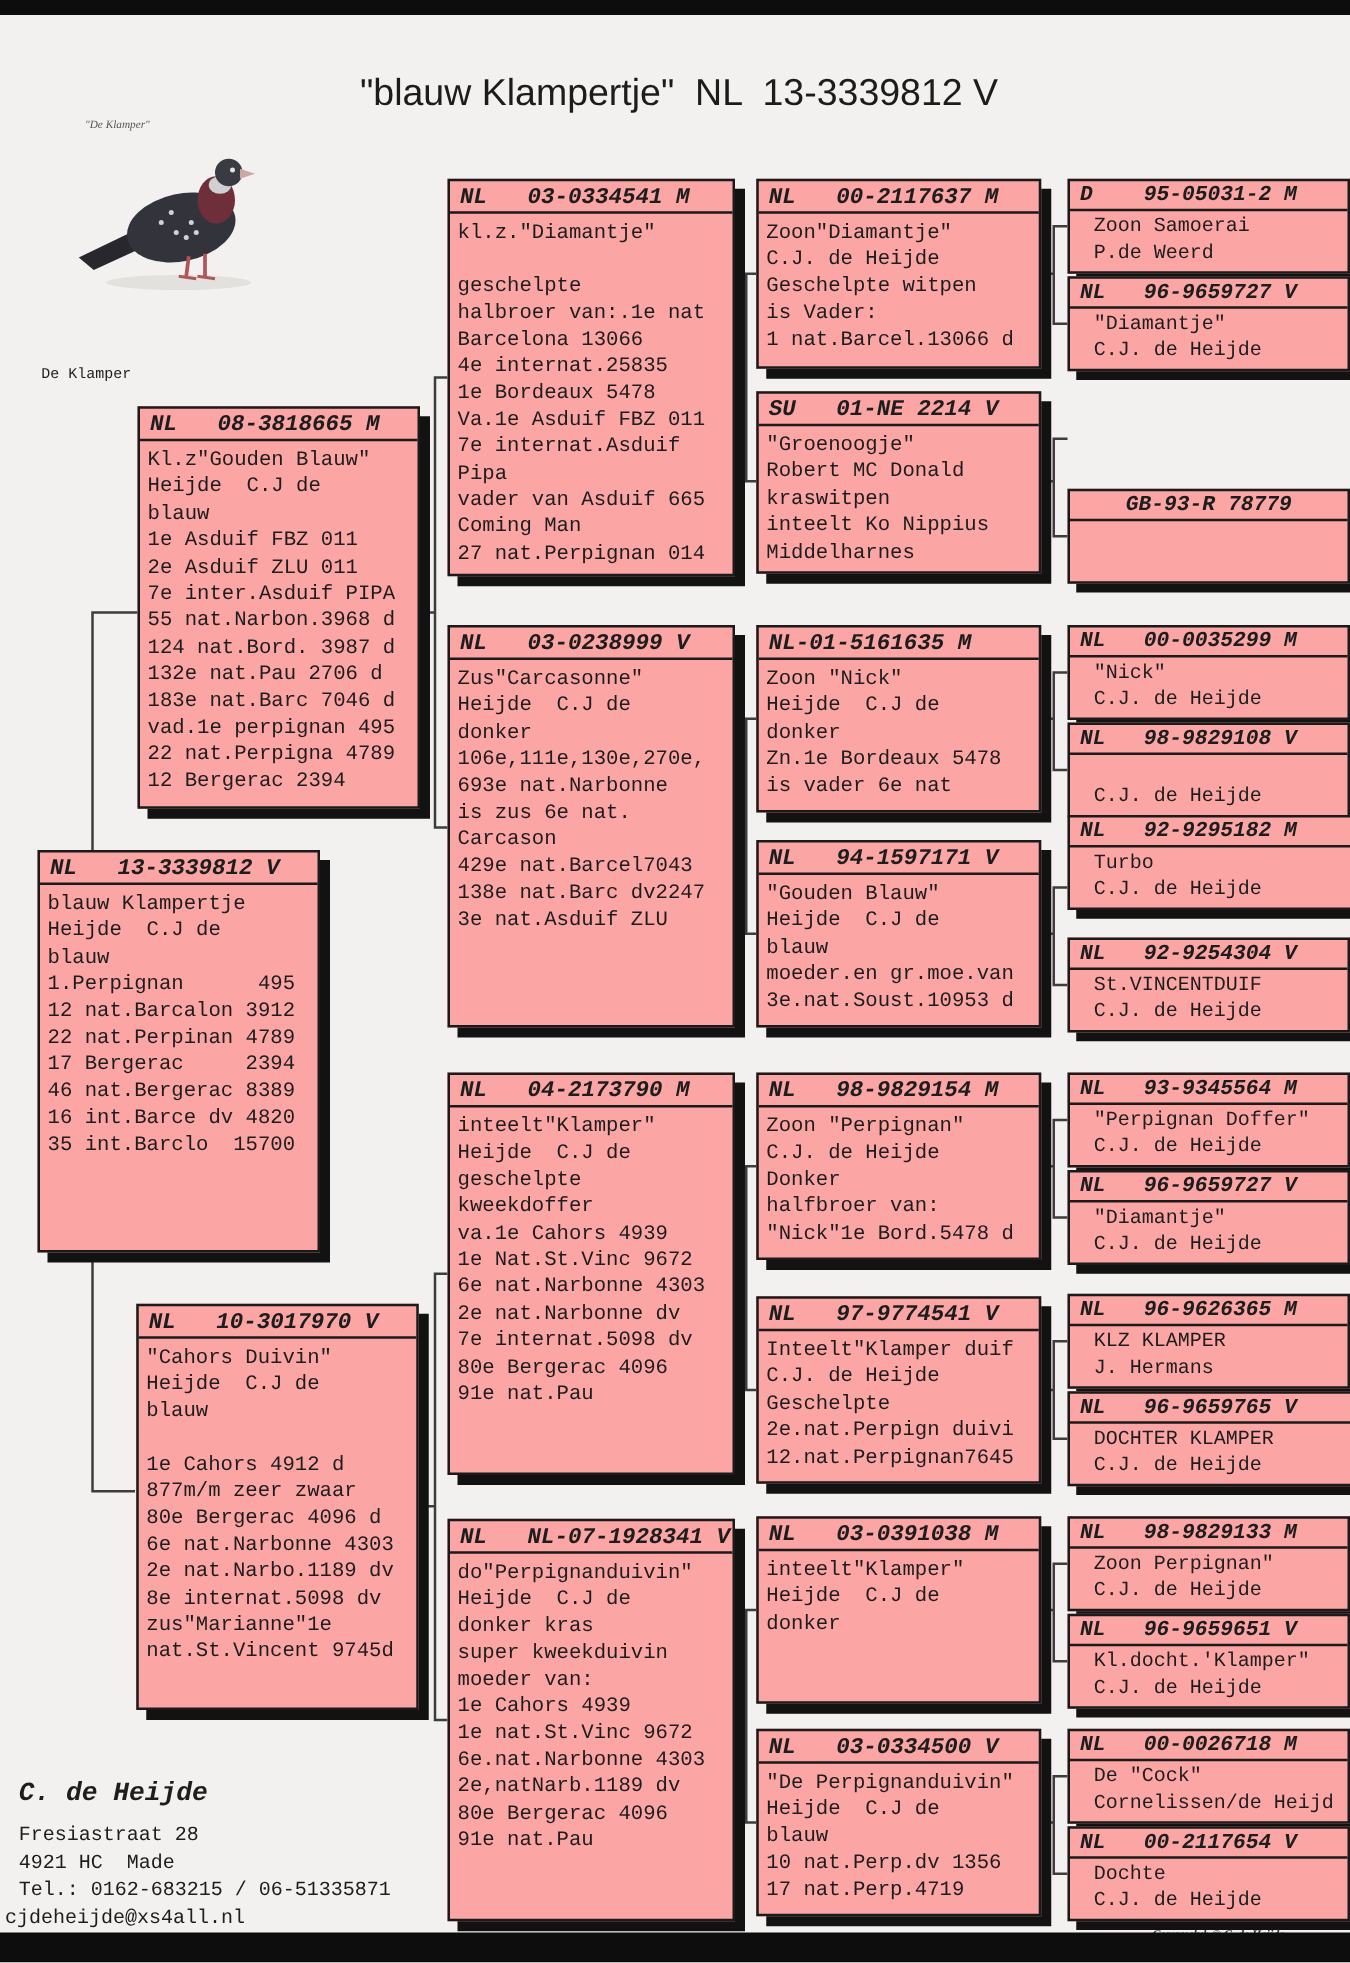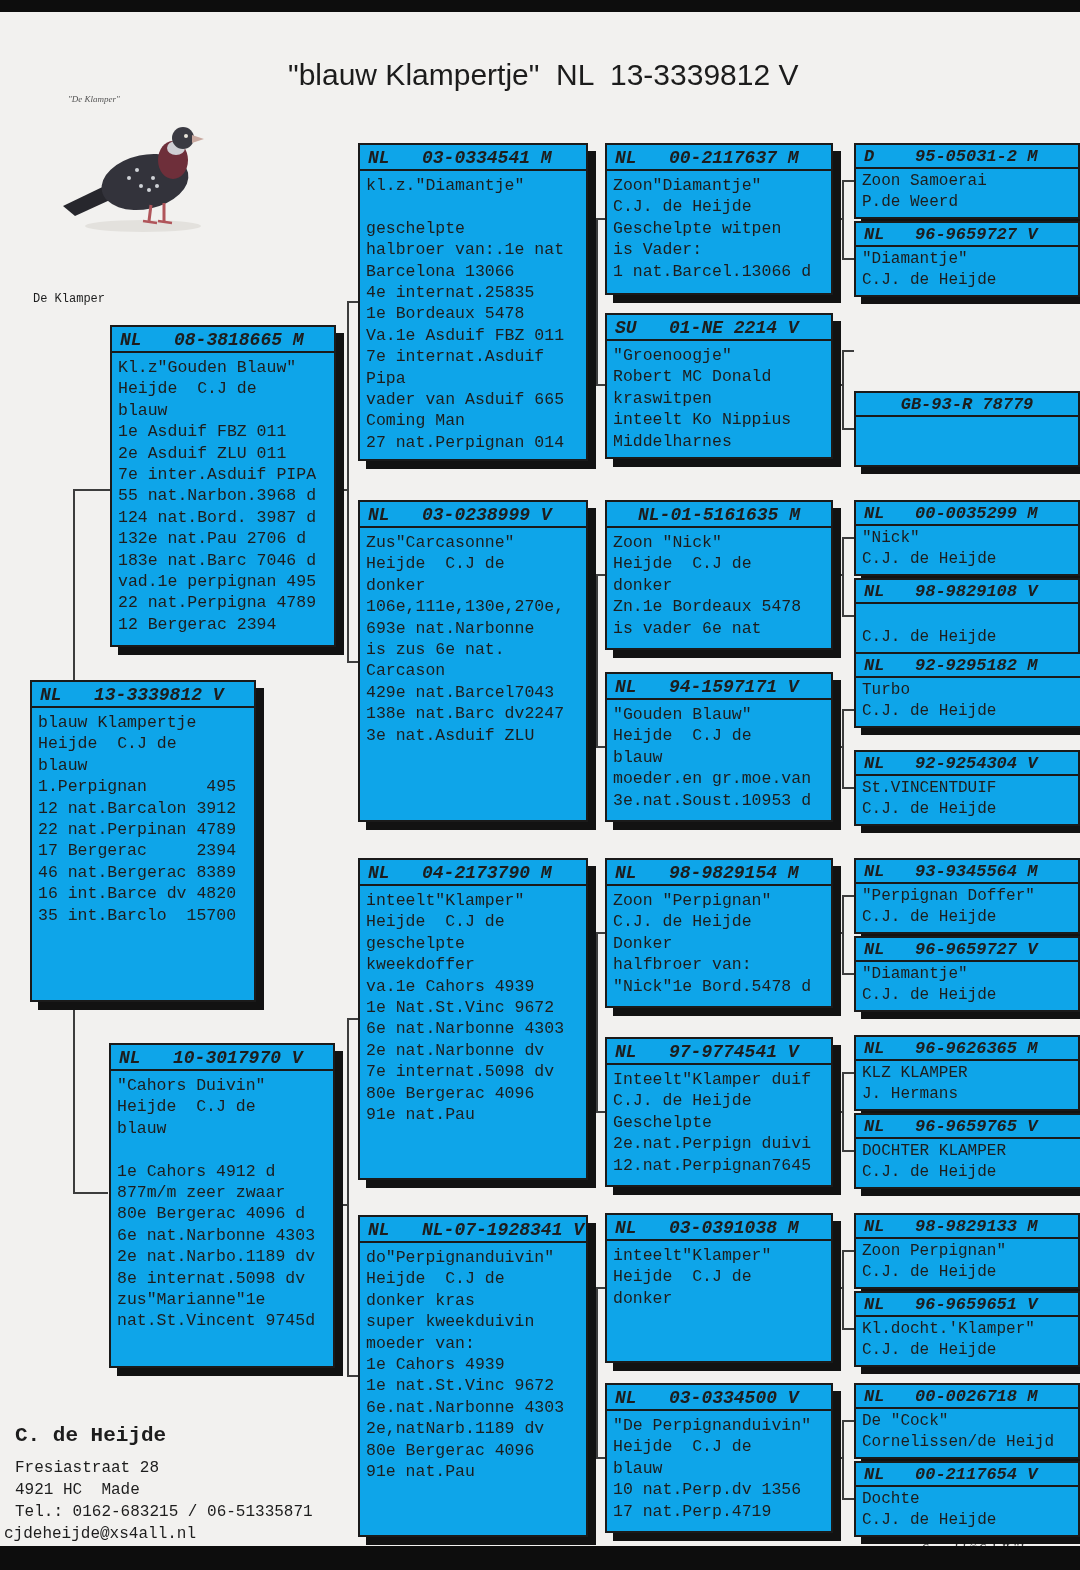--- a/index.html
+++ b/index.html
@@ -7,33 +7,33 @@
         font-family:"Liberation Mono","DejaVu Sans Mono",monospace;color:#1d1d1d;}
   .bar{position:absolute;left:0;width:1080px;background:#0d0d0d;z-index:5;}
   #bar-top{top:0;height:12px;}
   #bar-bottom{top:1546px;height:24px;}
   #title{position:absolute;left:288px;top:58px;font-family:"Liberation Sans","DejaVu Sans",sans-serif;
          font-size:30px;color:#1c1c1c;white-space:pre;z-index:2;}
   #photo{position:absolute;left:45px;top:86px;width:195px;height:152px;z-index:2;}
   #photo-caption{position:absolute;left:68px;top:94px;font-family:"Liberation Serif",serif;
          font-style:italic;font-size:9px;color:#555;z-index:3;}
   #photo-label{position:absolute;left:33px;top:292px;font-size:12px;z-index:2;}
-  .box{position:absolute;background:#0ea5e9;border:2px solid #1a1a1a;box-shadow:8px 8px 0 #121212;
+  .box{position:absolute;background:#fca5a5;border:2px solid #1a1a1a;box-shadow:8px 8px 0 #121212;
        z-index:2;box-sizing:border-box;}
   .box .hdr{font-weight:bold;font-style:italic;font-size:18px;padding:3px 8px 1px 8px;
        border-bottom:2px solid #1a1a1a;white-space:pre;overflow:hidden;}
-  .box .hdr.right{text-align:center;}
+  .box .hdr.right{text-align:left;}
   .box .hdr.center{text-align:center;}
   .box .lines{padding:4px 6px;font-size:16.5px;line-height:21.4px;white-space:pre;overflow:hidden;}
   .box.sub{box-shadow:7px 7px 0 #121212;}
   .box.sub .hdr{font-size:17px;padding:2px 8px 1px 8px;}
-  .box.sub .lines{font-size:16px;line-height:21px;padding:2px 6px;}
+  .box.sub .lines{font-size:16px;line-height:21px;padding:2px 19px;}
   #connectors{position:absolute;left:0;top:0;z-index:1;}
   #owner{position:absolute;left:15px;top:1424px;z-index:2;}
-  #owner .name{font-weight:bold;font-size:21px;margin-bottom:10px;}
+  #owner .name{font-weight:bold;font-size:21px;margin-bottom:10px;font-style:italic;}
   #owner .row{font-size:16px;line-height:22px;white-space:pre;}
   #owner .row.email{margin-left:-11px;}
   .wm{position:absolute;left:66px;top:32px;font-family:"Liberation Serif",serif;font-style:italic;
       font-weight:bold;font-size:9.5px;color:#333;white-space:pre;margin-top:48px;}
 </style>
 </head>
 <body>
 
 <div id="page">
   <div id="bar-top" class="bar"></div>

